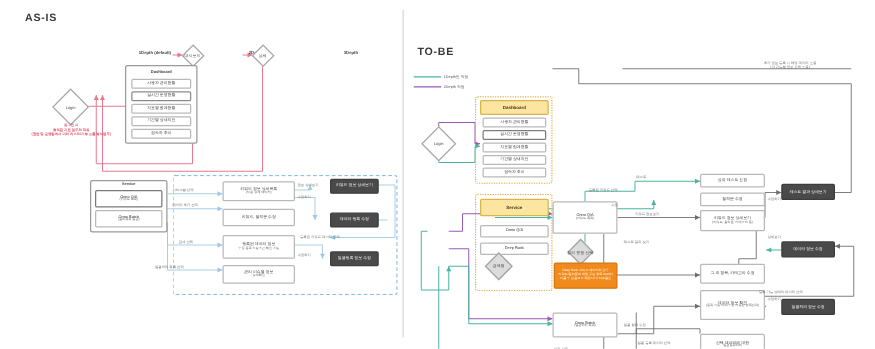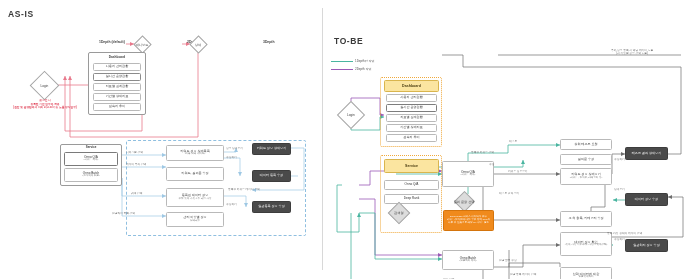--- a/index.html
+++ b/index.html
@@ -1,20 +1,20 @@
 <!DOCTYPE html>
 <html><head>
 <meta charset="utf-8">
 <style>
   html,body{margin:0;padding:0;background:#ffffff;}
   body{width:700px;height:279px;position:relative;overflow:hidden;
        font-family:"Liberation Sans","DejaVu Sans",sans-serif;
        -webkit-font-smoothing:antialiased;}
   .panel{position:absolute;top:0;height:279px;}
-  #as-is-panel{left:0;width:322px;padding-left:20px;}
+  #as-is-panel{left:12px;width:322px;padding-left:20px;}
   #to-be-panel{left:323px;width:377px;margin-top:27px;}
   .divider{position:absolute;left:322px;top:8px;width:1px;height:262px;background:#d8d8d8;}
   .ttl{position:absolute;font-size:8.5px;font-weight:bold;color:#3a3a3a;letter-spacing:.6px;}
   svg.wires{position:absolute;left:0;top:0;overflow:visible;pointer-events:none;}
   .node{position:absolute;box-sizing:border-box;display:flex;align-items:center;
         justify-content:center;text-align:center;line-height:1.12;}
   .wbox{background:#ffffff;border:1px solid #b9b9b9;border-radius:1.5px;
         font-size:3.1px;color:#333;}
   .dbox{background:#4a4a4a;border:1px solid #3d3d3d;border-radius:1.5px;
         font-size:3.1px;color:#ffffff;}

